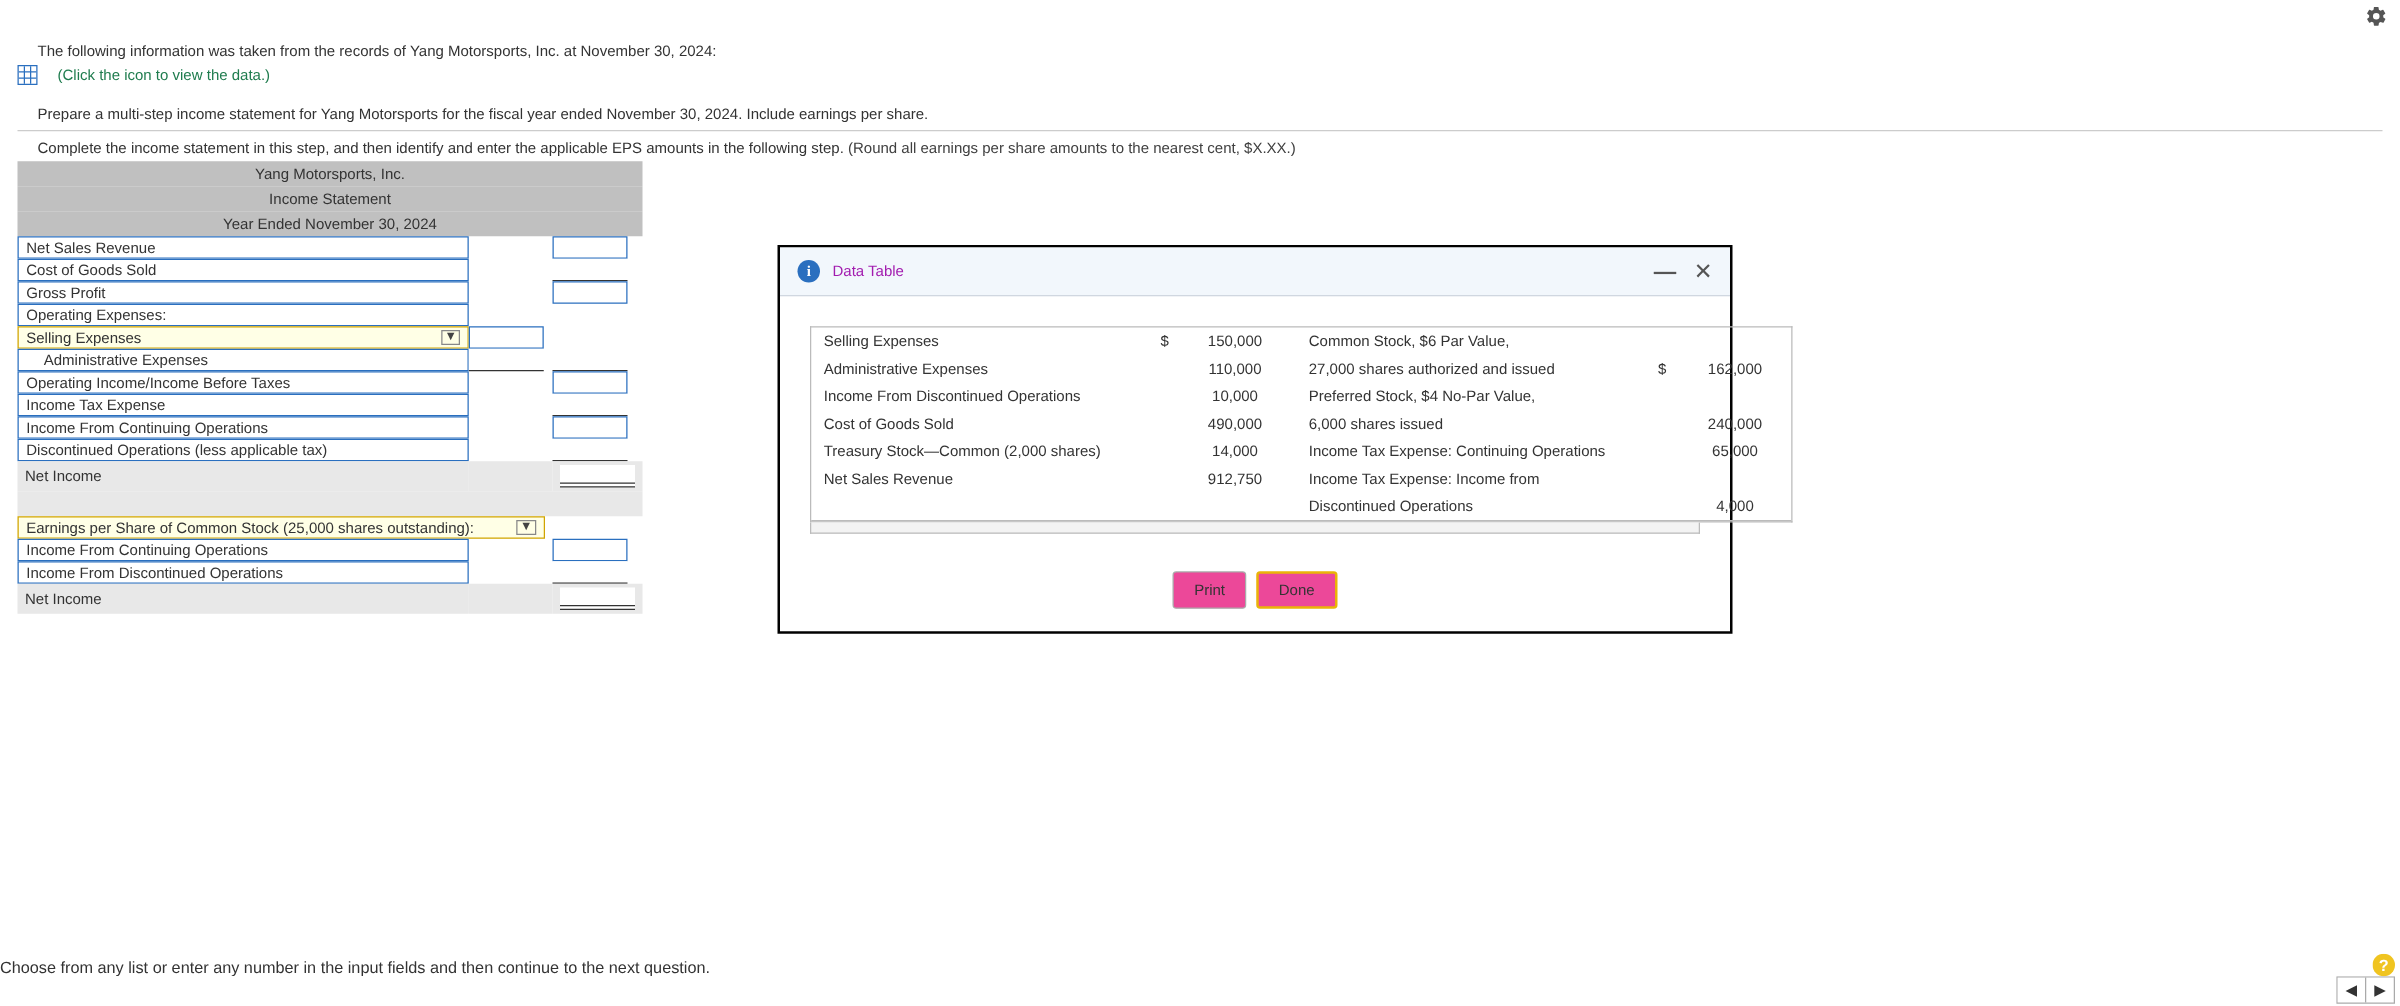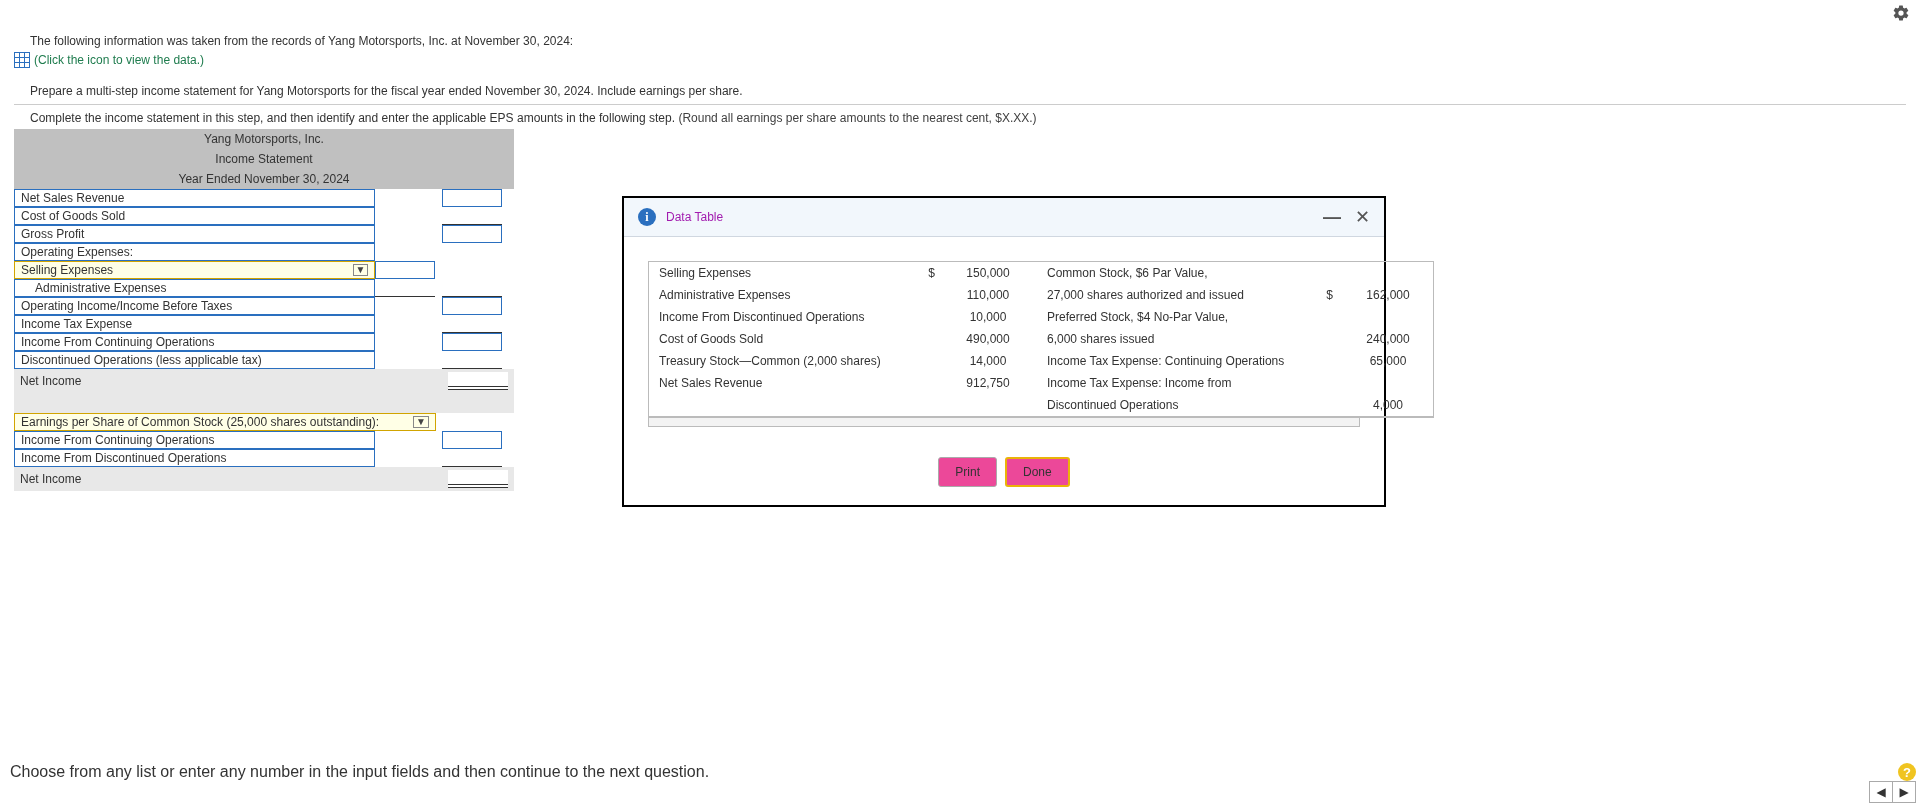--- a/index.html
+++ b/index.html
@@ -1,40 +1,40 @@
 <!DOCTYPE html>
 <html><head>
 <meta charset="utf-8">
 <style>
   html,body{margin:0;padding:0;font-family:Arial,Helvetica,sans-serif;font-size:12px;color:#333;background:#fff}
   .topbar{display:flex;justify-content:flex-end;padding:4px 10px}
   .gear{width:18px;height:18px;color:#555}
   .content{padding:4px 14px 40px 14px}
   .intro-line{margin:4px 16px}
-  .click-line{color:#1f7c4e;font-weight:400;display:flex;align-items:center;gap:4px;margin:4px 0}
+  .click-line{color:#1f7c4e;font-weight:400;display:flex;align-items:center;gap:16px;margin:4px 0}
   .click-line .grid-icon{width:14px;height:14px;border:1px solid #2a6fbf;display:inline-block;background:
     linear-gradient(#2a6fbf,#2a6fbf) 0 33%/100% 1px no-repeat,
     linear-gradient(#2a6fbf,#2a6fbf) 0 66%/100% 1px no-repeat,
     linear-gradient(#2a6fbf,#2a6fbf) 33% 0/1px 100% no-repeat,
     linear-gradient(#2a6fbf,#2a6fbf) 66% 0/1px 100% no-repeat}
   .green{color:#404040}
   hr.soft{border:none;border-top:1px solid #ccc;margin:6px 0}
   .worksheet{width:500px;border-collapse:collapse}
   .worksheet td{padding:0;border:none;vertical-align:middle}
   .hdr td{background:#c0c0c0;text-align:center;font-weight:normal;font-size:12px;padding:3px 0}
   .cellbox{border:1px solid #2a6fbf;padding:2px 6px;font-size:12px;height:18px;box-sizing:border-box;display:flex;align-items:center;background:#fff}
   .cellbox.sel{border:1.5px solid #d1a400;background:#ffffe6}
   .cellbox.indent{padding-left:20px}
   .cellbox.select{justify-content:space-between}
   .cellbox .arrow{font-size:10px;color:#444;border:1px solid #888;padding:0 2px;line-height:10px}
   .valbox{border:1px solid #2a6fbf;height:18px;width:60px;box-sizing:border-box;background:#fff}
   .valbox.und{border:none;border-bottom:1.5px solid #333}
   .valbox.dbl{border:none;border-bottom:4px double #333}
   .plain-row td{padding:3px 6px;background:#e8e8e8}
-  .footer-hint{position:fixed;left:10px;bottom:24px;font-size:16px;color:#333}
+  .footer-hint{position:fixed;left:0;bottom:24px;font-size:13px;color:#333}
   .pager{position:fixed;right:4px;bottom:2px;border:1px solid #aaa;display:flex}
   .pager div{width:22px;height:20px;display:flex;align-items:center;justify-content:center;border-left:1px solid #aaa;color:#333}
   .pager div:first-child{border-left:none}
   .help-badge{position:fixed;right:4px;bottom:24px;width:18px;height:18px;border-radius:50%;background:#f0c420;color:#fff;display:flex;align-items:center;justify-content:center;font-weight:bold;font-size:13px}
   
   .modal{position:absolute;left:622px;top:196px;width:760px;border:2px solid #000;background:#fff;box-shadow:0 0 0 rgba(0,0,0,0.2)}
   .modal-head{display:flex;align-items:center;justify-content:space-between;background:#f2f7fc;border-bottom:1px solid #d0d7e0;padding:10px 14px}
   .modal-head-left{display:flex;align-items:center;gap:10px}
   .info-badge{width:18px;height:18px;border-radius:50%;background:#2a6fbf;color:#fff;display:flex;align-items:center;justify-content:center;font-weight:bold;font-family:serif;font-size:12px}
   .modal-title{color:#a21caf}

